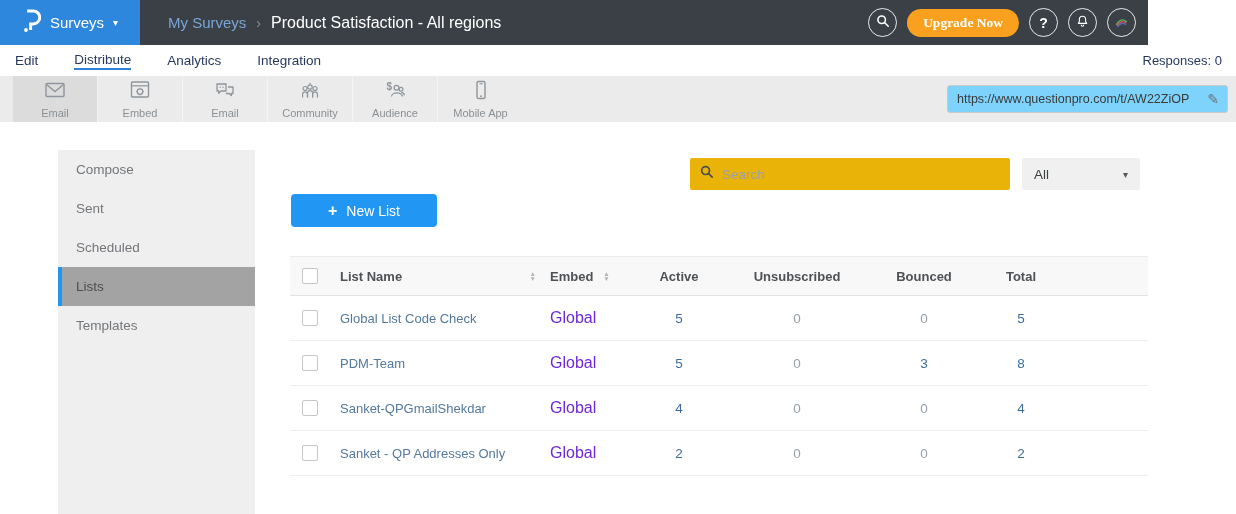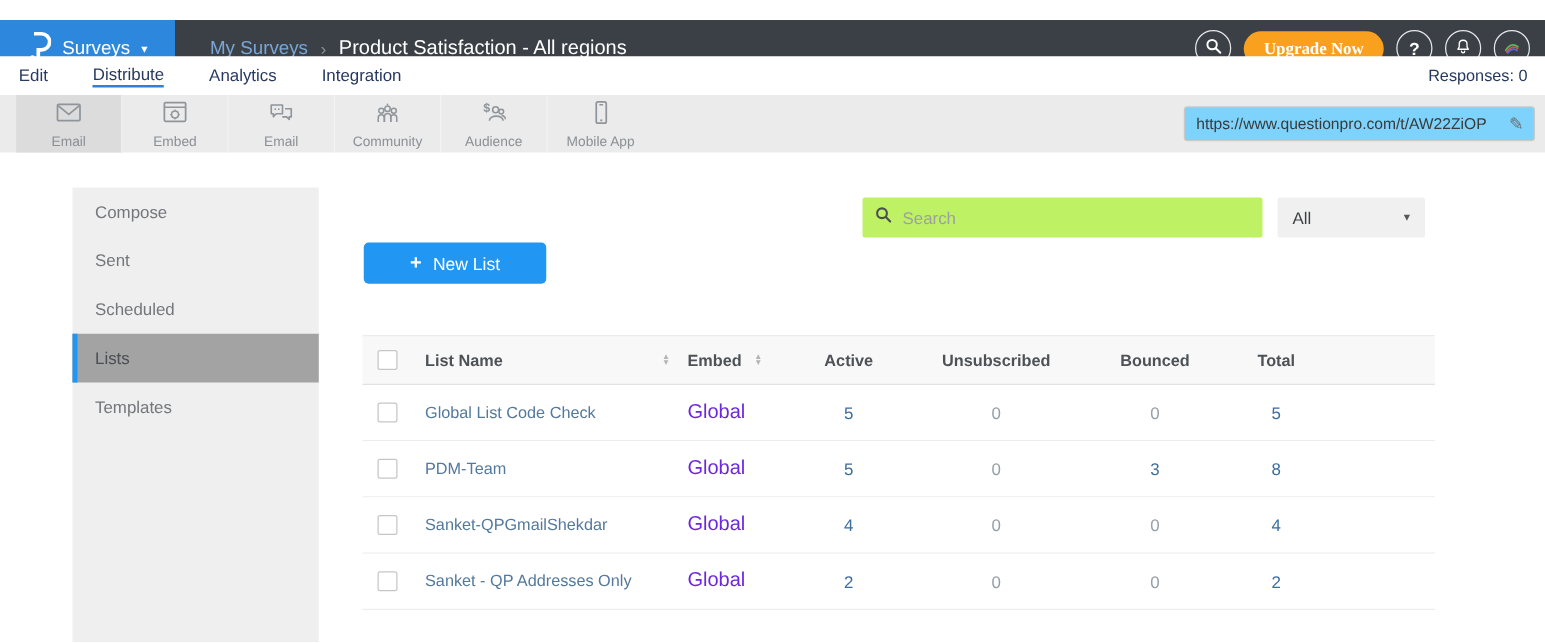--- a/index.html
+++ b/index.html
@@ -1,21 +1,21 @@
 <!DOCTYPE html>
 <html style="--header-bg: #3b4046; --brand-blue: #2d87dd; --accent-blue: #2196f3; --upgrade-orange: #f9a11f; --breadcrumb-blue: #7aa6d6; --nav-navy: #27395f; --ribbon-bg: #ebebeb; --sidebar-bg: #efefef; --link-blue: #54799c; --value-blue: #3d6d9e; --value-gray: #95a0aa;"><head>
 <meta charset="utf-8">
 <style>
   * { margin:0; padding:0; box-sizing:border-box; }
   html,body { background:#fff; }
   body { font-family:"Liberation Sans", sans-serif; }
   .app { position:relative; width:1236px; height:514px; background:#fff; overflow:hidden; }
 
   
-  .topbar { position:absolute; left:0; top:16px; width:1236px; height:45px; background:var(--header-bg); display:flex; align-items:center; }
+  .topbar { position:absolute; left:0; top:0; width:1148px; height:45px; background:var(--header-bg); display:flex; align-items:center; }
   .logo-box { width:140px; height:45px; background:var(--brand-blue); display:flex; align-items:center; justify-content:center; gap:9px; color:#fff; cursor:pointer; }
   .logo-box .brand-label { font-size:15px; color:#fff; }
   .logo-box .caret { font-size:10px; color:#fff; }
   .breadcrumb { display:flex; align-items:center; margin-left:28px; gap:10px; }
   .crumb-parent { color:var(--breadcrumb-blue); font-size:15px; cursor:pointer; }
   .crumb-sep { color:#8a9097; font-size:14px; }
   .crumb-current { color:#fff; font-size:16px; }
   .topbar-right { margin-left:auto; display:flex; align-items:center; gap:10px; padding-right:12px; }
   .circle-btn { width:29px; height:29px; border:1.6px solid rgba(255,255,255,.88); border-radius:50%; display:flex; align-items:center; justify-content:center; color:#fff; cursor:pointer; background:transparent; font-size:14px; font-weight:700; }
   .upgrade-btn { height:28px; border:none; border-radius:14px; background:var(--upgrade-orange); color:#fff; font-weight:700; font-size:13.5px; padding:0 16px; cursor:pointer; font-family:Liberation Serif, serif; }
@@ -40,31 +40,31 @@
   .url-input { flex:1; border:none; outline:none; font-size:12.5px; color:#3a3a3a; font-family:"Liberation Sans",sans-serif; background:transparent; min-width:0; }
   .pencil-btn { border:none; background:transparent; color:#6b6f73; font-size:14px; cursor:pointer; padding:0 2px; }
   .preview-btn { height:28px; width:91px; border:none; border-radius:3px; background:#1e88e5; color:#fff; font-size:13.5px; display:flex; align-items:center; justify-content:center; gap:7px; cursor:pointer; font-family:"Liberation Sans",sans-serif; }
 
   
   .sidebar { position:absolute; left:58px; top:150px; width:197px; height:364px; background:var(--sidebar-bg); }
   .side-item { height:39px; display:flex; align-items:center; padding-left:18px; font-size:13.5px; color:#73767a; cursor:pointer; }
   .side-item.active { background:#a3a3a3; border-left:4px solid var(--accent-blue); padding-left:14px; color:#4b4e52; }
 
   
-  .search-box { position:absolute; left:690px; top:158px; width:320px; height:32px; background:#bef264; border-radius:2px; display:flex; align-items:center; padding:0 10px; gap:8px; }
+  .search-box { position:absolute; left:690px; top:158px; width:320px; height:32px; background:#eab308; border-radius:2px; display:flex; align-items:center; padding:0 10px; gap:8px; }
   .search-input { flex:1; border:none; outline:none; background:transparent; font-size:13.5px; color:#444; font-family:"Liberation Sans",sans-serif; }
   .search-input::placeholder { color:#9aa0a5; }
   .all-select { position:absolute; left:1022px; top:158px; width:118px; height:32px; background:#f0f0f0; border-radius:2px; display:flex; align-items:center; padding:0 12px; cursor:pointer; }
   .all-select .sel-label { font-size:13.5px; color:#3c3f43; }
   .all-select .caret { margin-left:auto; font-size:10px; color:#55585c; }
   .new-list-btn { position:absolute; left:291px; top:194px; width:146px; height:33px; border:none; border-radius:4px; background:var(--accent-blue); color:#fff; font-size:14px; display:flex; align-items:center; justify-content:center; gap:9px; cursor:pointer; font-family:"Liberation Sans",sans-serif; }
   .new-list-btn .plus { font-size:16px; font-weight:700; }
 
   
-  .list-table { position:absolute; left:290px; top:268px; width:858px; }
+  .list-table { position:absolute; left:290px; top:256px; width:858px; }
   .t-grid { display:grid; grid-template-columns:50px 210px 85px 88px 148px 106px 88px 1fr; align-items:center; }
   .t-head { height:40px; background:#f8f8f8; border-top:1px solid #ececec; border-bottom:1px solid #e2e2e2; }
   .t-head .h-label { font-size:13px; font-weight:700; color:#4e5256; }
   .t-row { height:45px; border-bottom:1px solid #ededed; background:#fff; }
   .cb { width:16px; height:16px; border:1px solid #c6c6c6; border-radius:2px; background:#fff; margin-left:12px; cursor:pointer; }
   .cell-name-h, .cell-type-h { display:flex; align-items:center; }
   .sort { display:inline-flex; flex-direction:column; line-height:5px; font-size:6.5px; color:#b4b4b4; cursor:pointer; margin-left:auto; margin-right:14px; }
   .cell-type-h .sort { margin-left:10px; margin-right:0; }
   .num-h { text-align:center; }
   .name-link { font-size:13px; color:var(--link-blue); cursor:pointer; }

